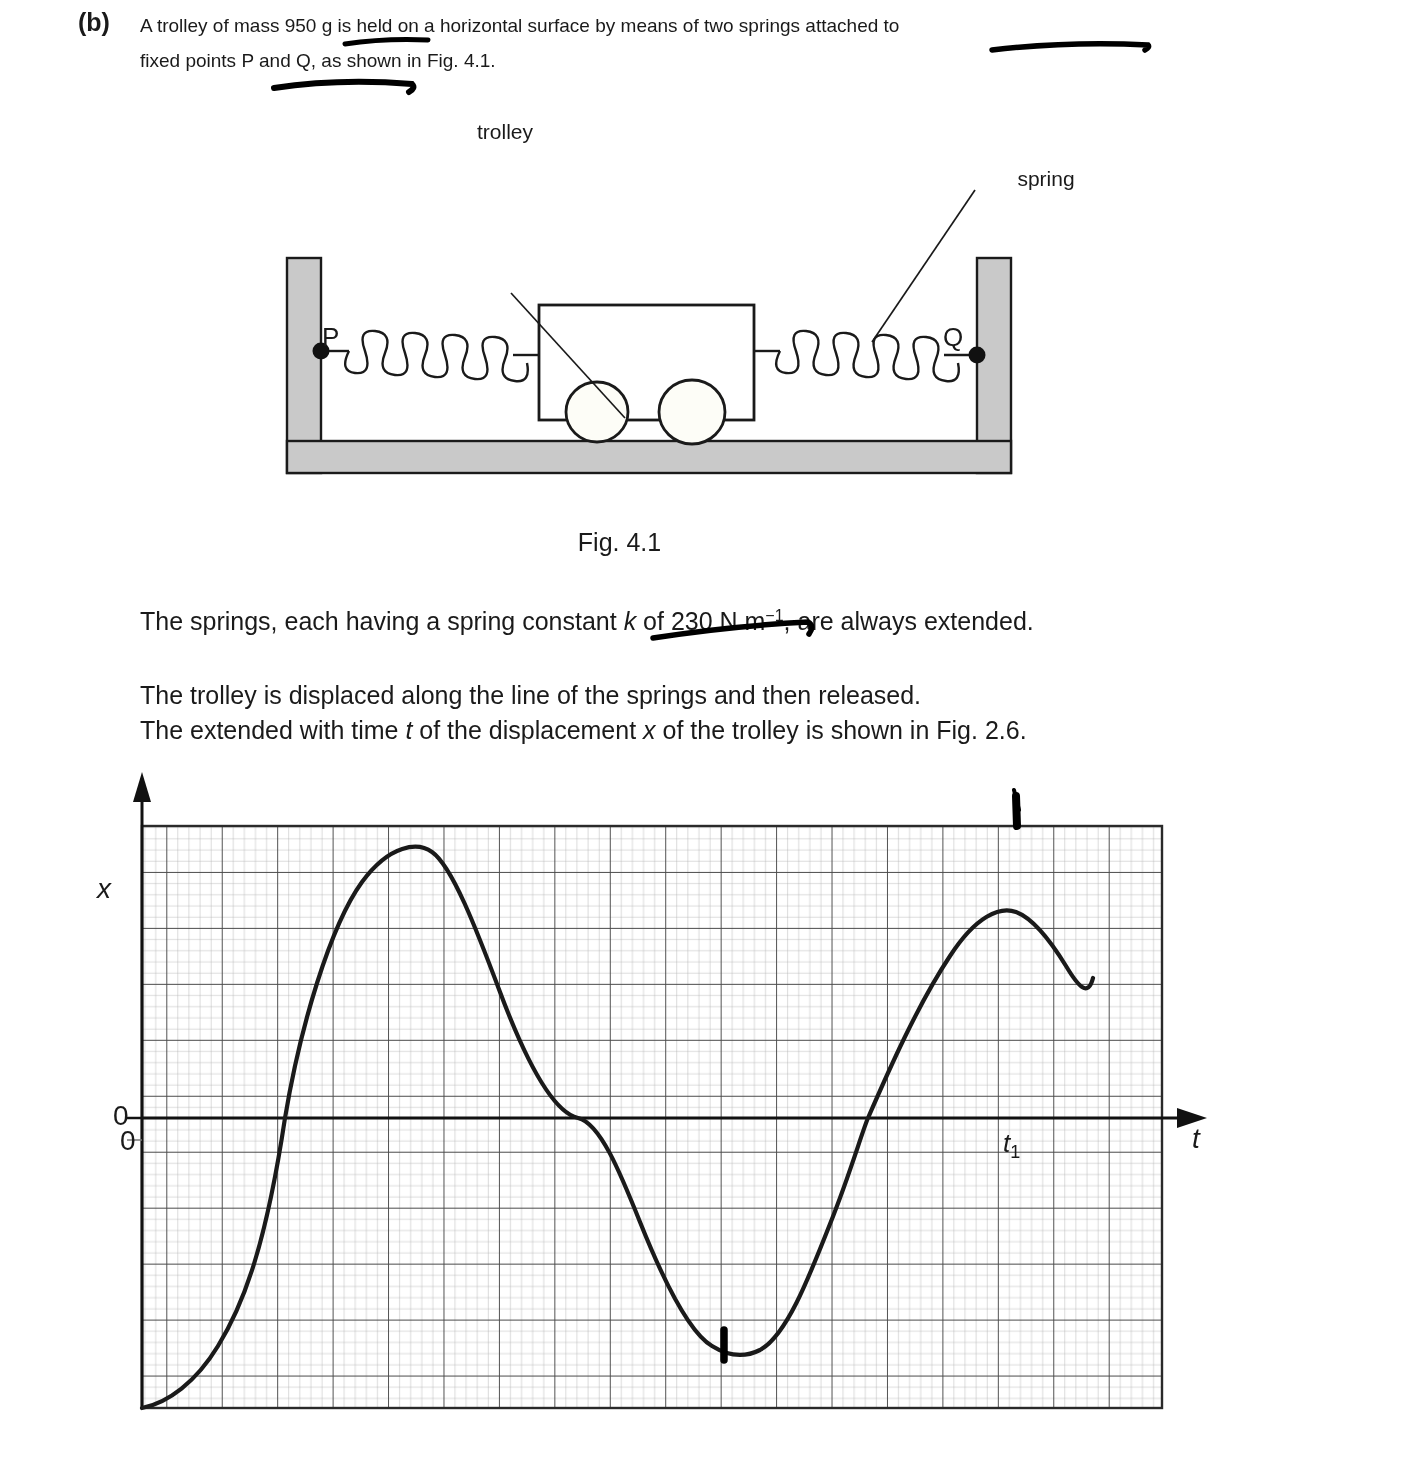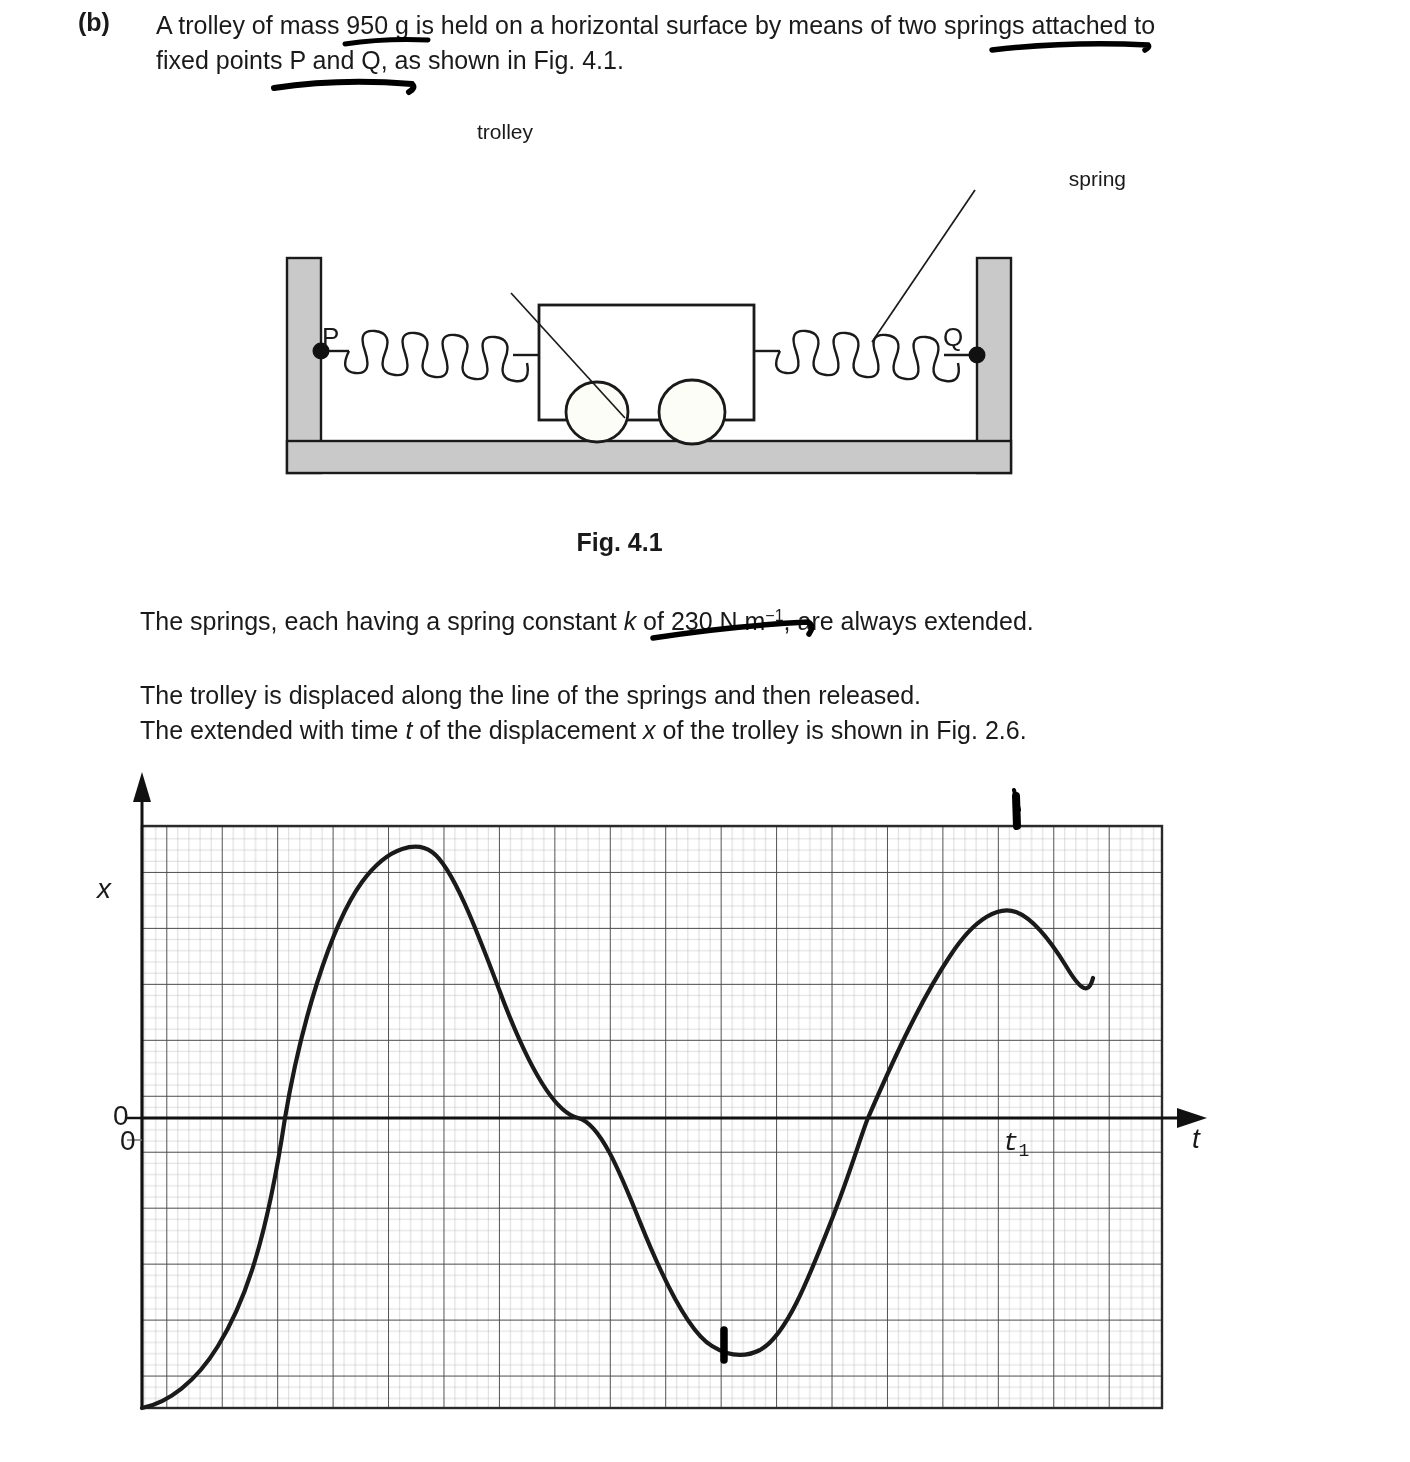--- a/index.html
+++ b/index.html
@@ -5,24 +5,24 @@
   html,body{margin:0;padding:0;}
   body{
     width:1410px;height:1462px;background:#fff;position:relative;
     font-family:"Liberation Sans","DejaVu Sans",sans-serif;
     color:#1a1a1a;overflow:hidden;
   }
   .abs{position:absolute;}
   
   #q-block{left:78px;top:8px;width:1290px;}
   .q-label{position:absolute;left:0;top:0;font-weight:bold;font-size:25px;}
-  .q-body{margin-left:78px;font-size:25px;line-height:35px;}
+  .q-body{margin-left:62px;font-size:19px;line-height:35px;}
   
   .fig-lab{font-size:21px;line-height:33px;text-align:center;}
-  #fig-caption{left:0;top:528px;width:1239px;text-align:center;font-weight:bold;font-size:25px;}
+  #fig-caption{left:0;top:528px;width:1239px;text-align:center;font-weight:normal;font-size:25px;}
   
   .para{font-size:25px;line-height:35px;}
   #p1{left:140px;top:598px;width:1150px;}
   #p2{left:140px;top:678px;width:1150px;}
   .it{font-style:italic;}
   sup{font-size:16px;vertical-align:super;}
   
   #graph{left:0;top:760px;width:1410px;height:700px;}
   .axlabel{position:absolute;font-style:italic;font-size:28px;}
   .zerolabel{position:absolute;font-size:28px;}
@@ -74,21 +74,21 @@
   <circle cx="321" cy="251" r="8.5" fill="#111"></circle>
   <circle cx="977" cy="255" r="8.5" fill="#111"></circle>
 
   <line x1="511" y1="193" x2="625" y2="318" stroke="#1a1a1a" stroke-width="1.7"></line>
   <line x1="975" y1="90" x2="872" y2="242" stroke="#1a1a1a" stroke-width="1.7"></line>
 </svg>
 
 <div class="abs fig-lab" style="left:370px;top:115px;width:270px;">
   <div>trolley</div>
 </div>
-<div class="abs fig-lab" style="left:966px;top:162px;width:160px;text-align:right;">spring</div>
+<div class="abs fig-lab" style="left:966px;top:162px;width:160px;text-align:center;">spring</div>
 <div class="abs" style="left:322px;top:322px;font-size:26px;">P</div>
 <div class="abs" style="left:943px;top:322px;font-size:26px;">Q</div>
 
 <div class="abs" id="fig-caption">Fig. 4.1</div>
 
 <div class="abs para" id="p1">
   <span>The springs, each having a spring constant </span><span class="it">k</span><span> of </span><span>230 N m</span><sup>−1</sup><span>, are always extended.</span>
 </div>
 
 <div class="abs para" id="p2">
@@ -152,14 +152,14 @@
       <path d="M1014 30 L1019 50" stroke="#000" stroke-width="4" stroke-linecap="round"></path>
       <path d="M724 570 L724 600" stroke="#000" stroke-width="7.5" stroke-linecap="round"></path>
     </g>
   </svg>
 
   
   <div class="axlabel" style="left:97px;top:113px;">x</div>
   <div class="axlabel" style="left:1192px;top:363px;">t</div>
   <div class="zerolabel" style="left:113px;top:340px;">0</div>
   <div class="zerolabel" style="left:120px;top:365px;">0</div>
-  <div class="tsub" style="position:absolute;left:1003px;top:368px;font-family:Liberation Mono, monospace;"><span>t</span><sub>1</sub></div>
+  <div class="tsub" style="position:absolute;left:1003px;top:368px;"><span>t</span><sub>1</sub></div>
 </div>
 
 </body></html>

